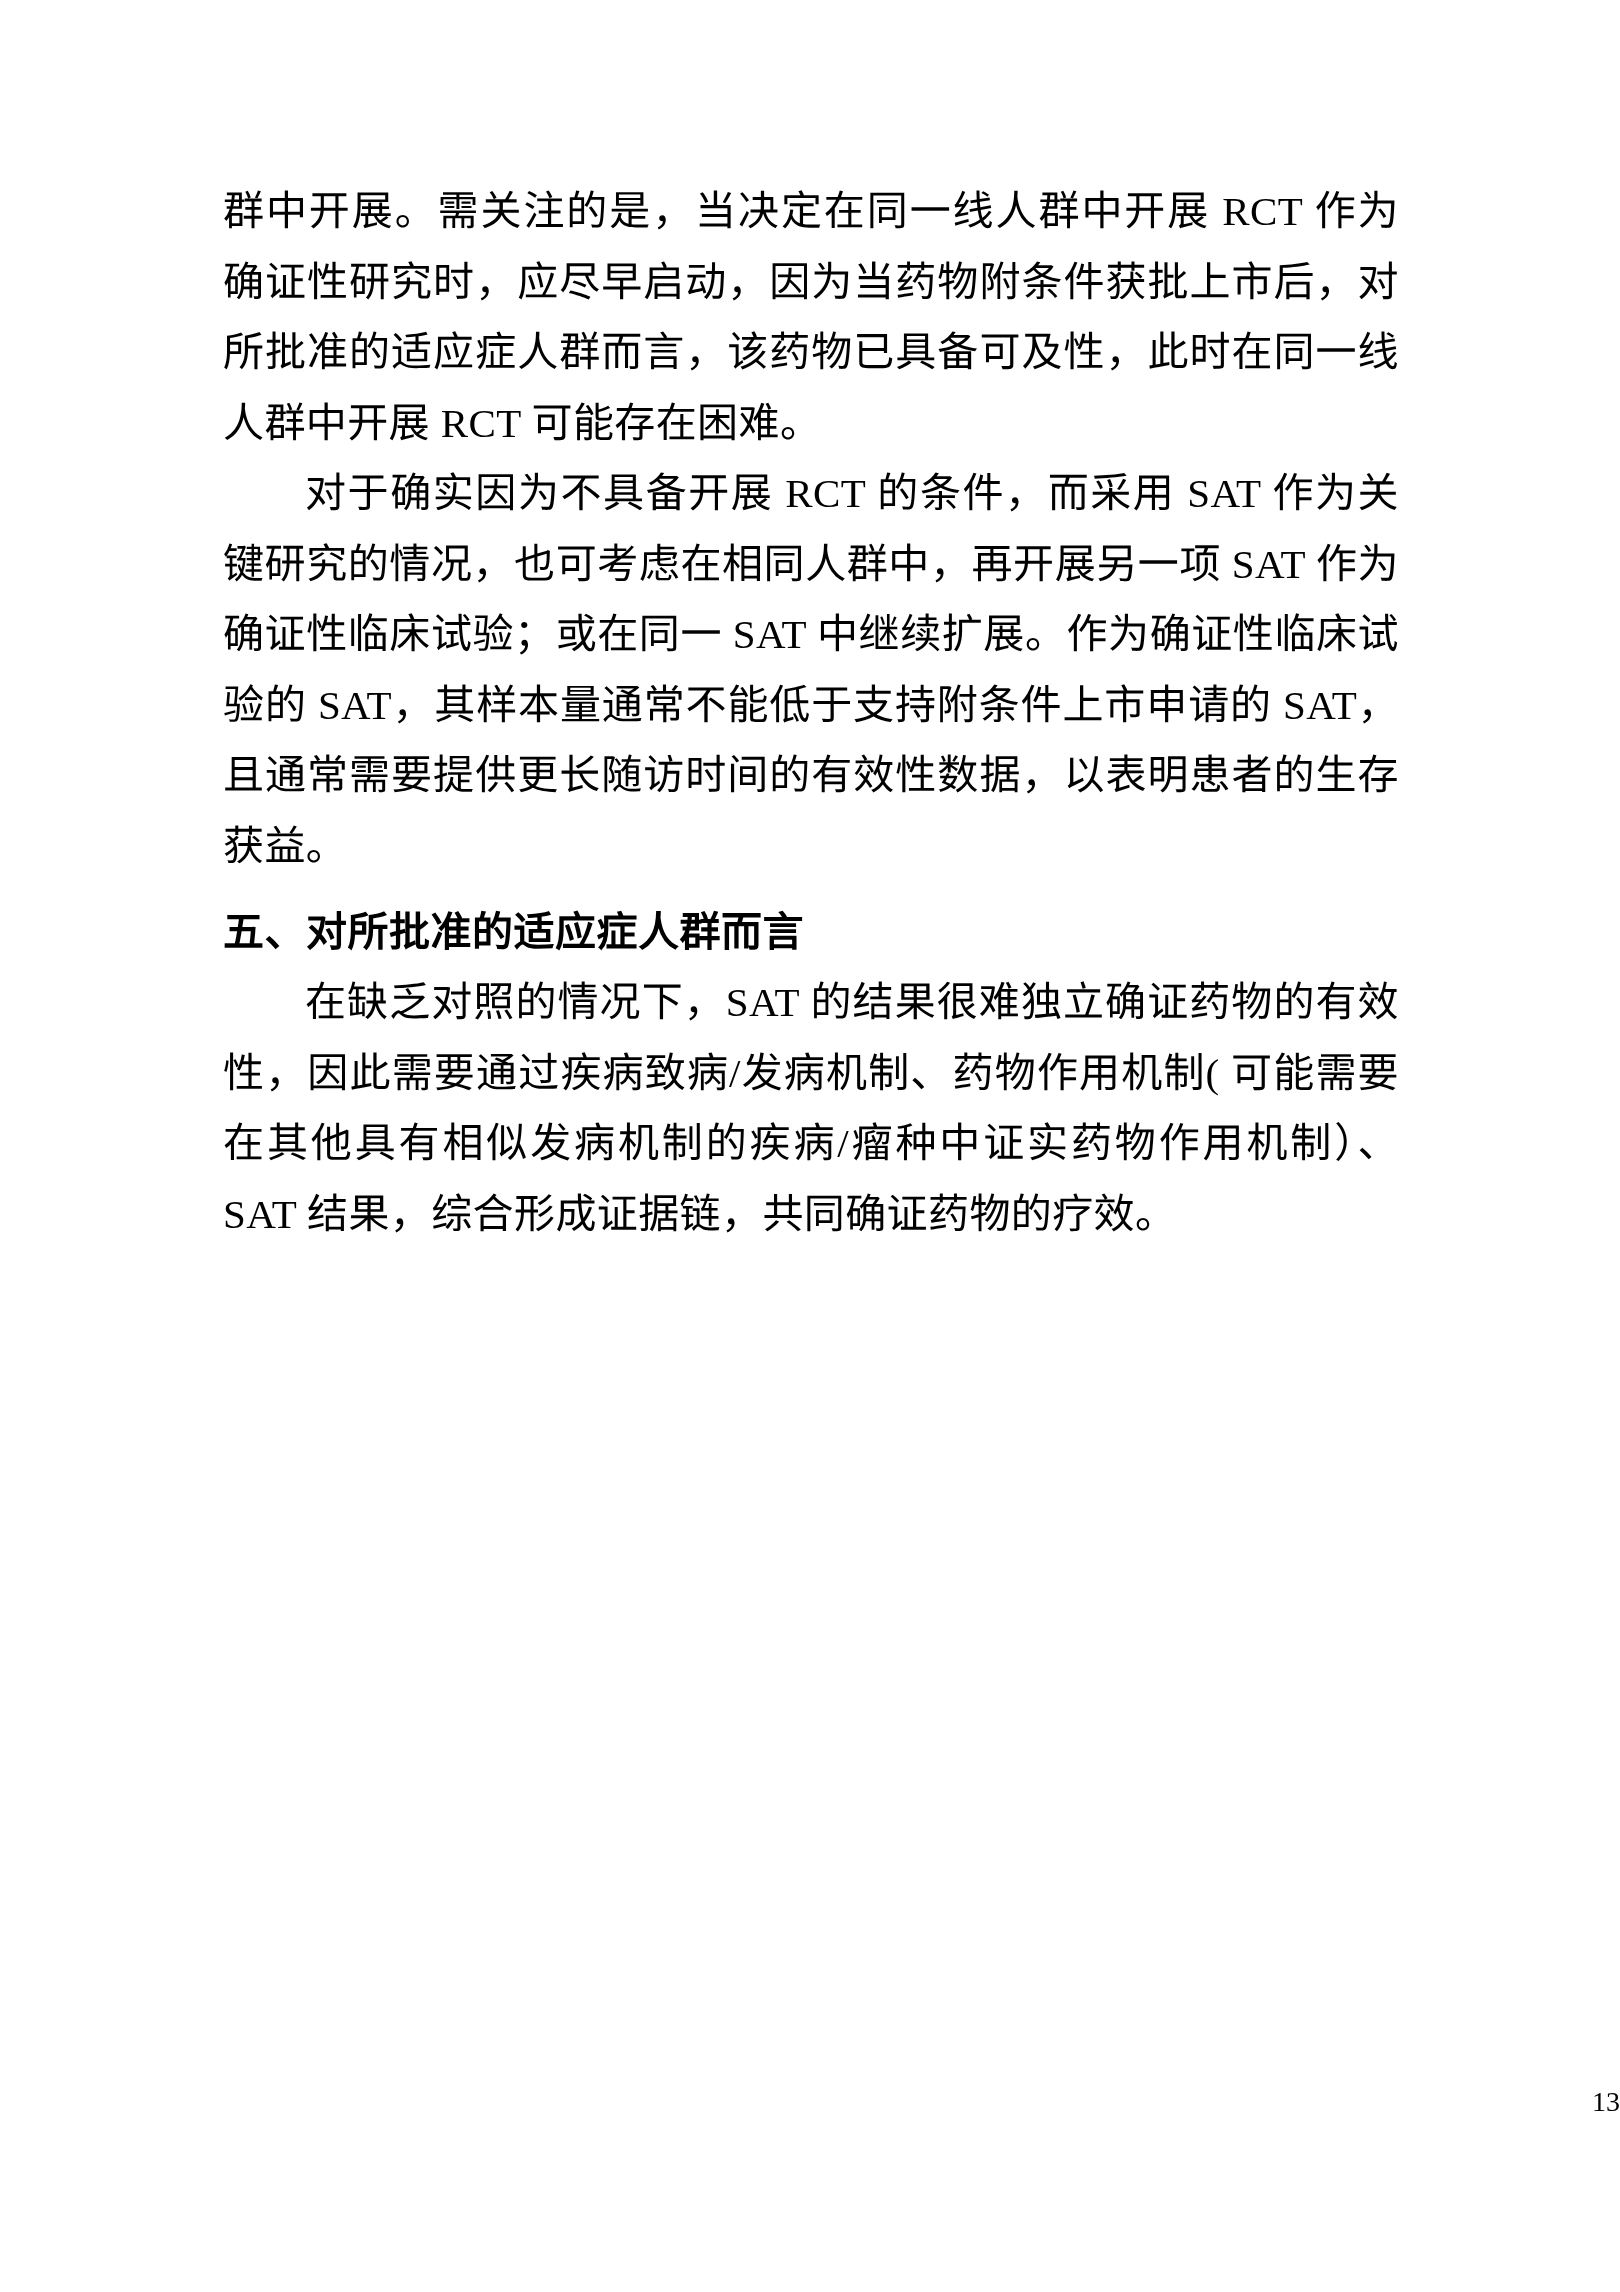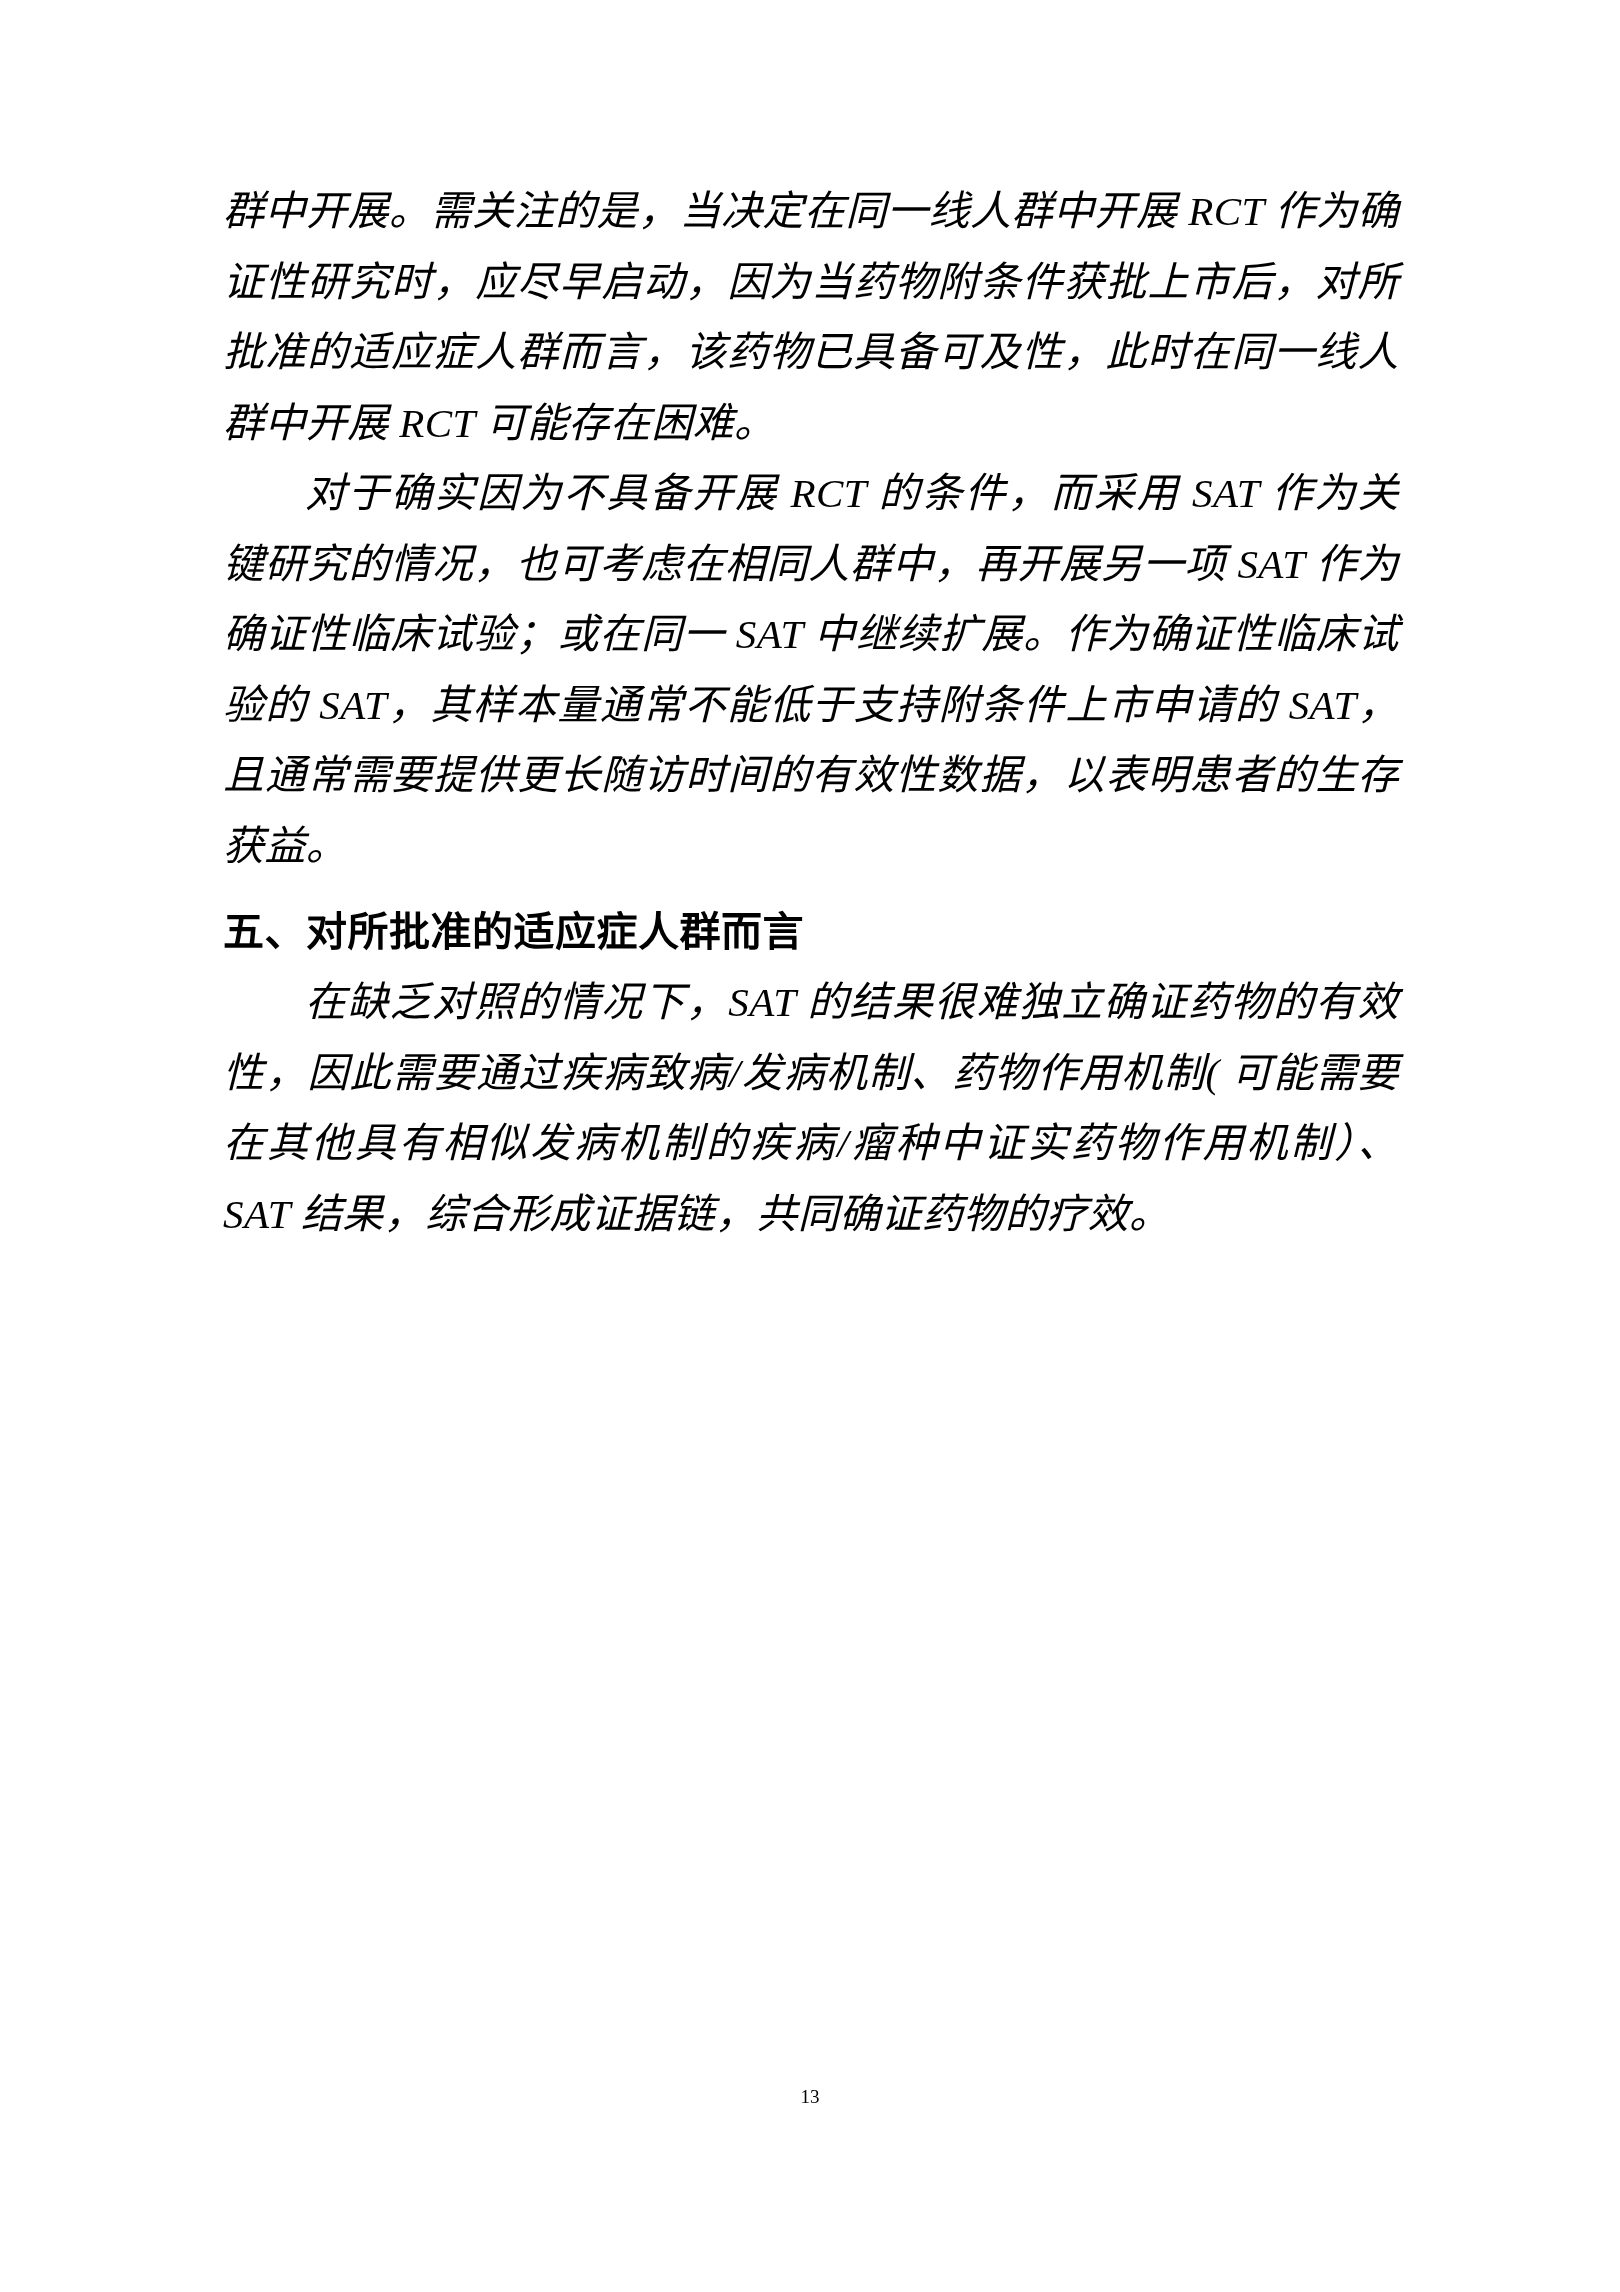--- a/index.html
+++ b/index.html
@@ -38,29 +38,28 @@
   h2.section {
     margin: 15.7px 0 0 0;
     font-size: 41px;
     line-height: 1.72;
     font-weight: bold;
     font-family: "Liberation Sans", "DejaVu Sans", sans-serif;
     letter-spacing: 0.5px;
   }
   .blk {
     margin-bottom: 0;
-    font-style: italic;
   }
   .page-number {
     position: absolute;
     left: 0;
     right: 0;
     top: 2086px;
-    text-align: center;
-    font-size: 19px;
+    text-align: right;
+    font-size: 28px;
     font-family: "Liberation Serif", "DejaVu Serif", serif;
     color: #000000;
   }
 </style>
 </head>
 <body>
 
 <div class="page">
 
   <div class="content">

